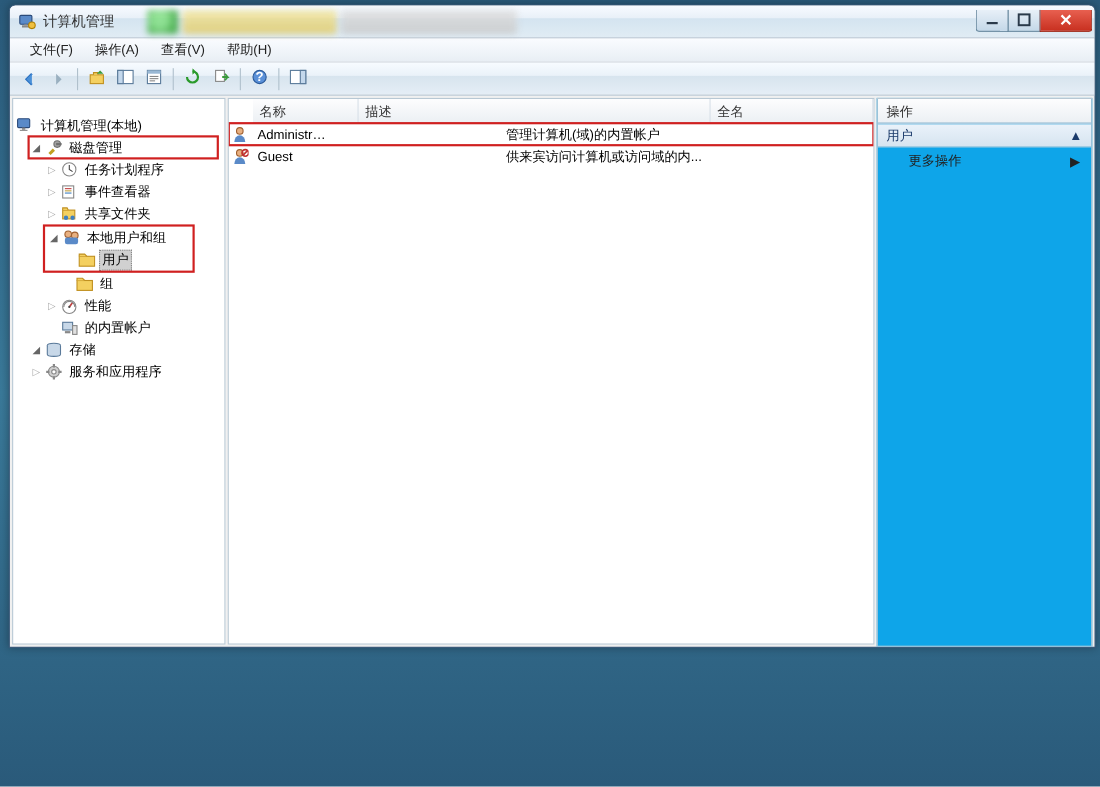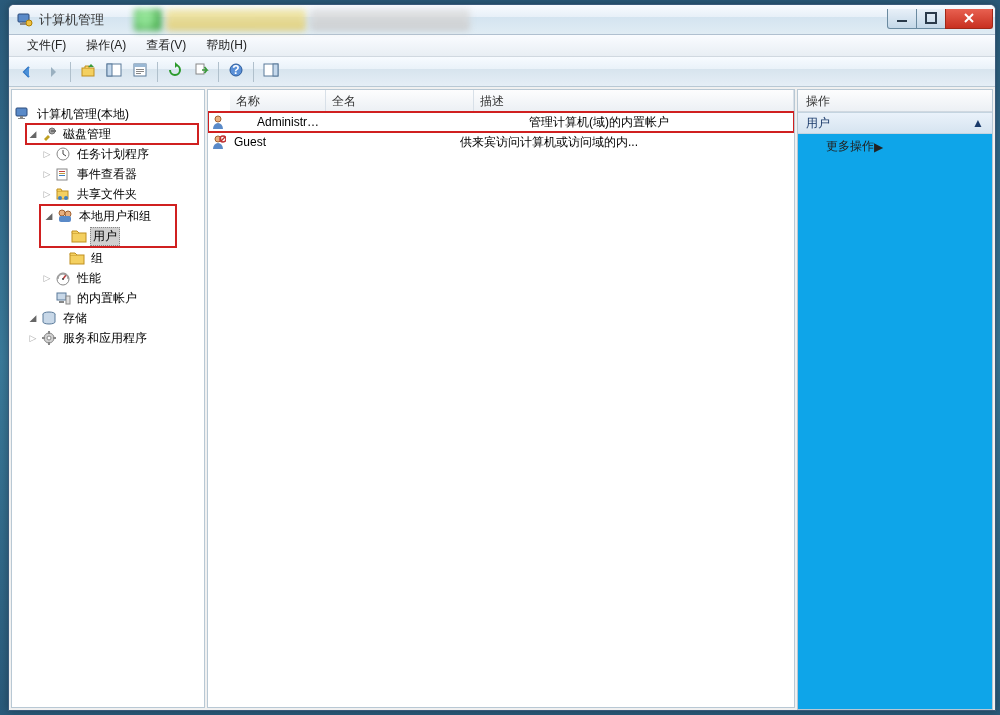--- a/index.html
+++ b/index.html
@@ -1,19 +1,19 @@
 <!DOCTYPE html>
 <html><head>
 <meta charset="utf-8">
 <style>
 * { box-sizing: border-box; margin: 0; padding: 0; font-family: "Microsoft YaHei", "Segoe UI", Tahoma, sans-serif; font-size: 12px; }
 html, body { width: 1000px; height: 715px; overflow: hidden; }
 body { background: linear-gradient(180deg, #2a5a7a 0%, #3a7a9a 50%, #2a5a7a 100%); padding: 4px 4px 4px 8px; }
 
-.window { width: 988px; height: 707px; background: #f0f0f0; border: 1px solid #3a5a7a; border-radius: 6px 6px 0 0; overflow: hidden; box-shadow: 0 0 8px rgba(0,0,0,.3); }
+.window { width: 988px; height: 585px; background: #f0f0f0; border: 1px solid #3a5a7a; border-radius: 6px 6px 0 0; overflow: hidden; box-shadow: 0 0 8px rgba(0,0,0,.3); }
 
 .titlebar { height: 30px; background: linear-gradient(180deg, #f8fbff 0%, #e8f0f8 40%, #d4e4f0 41%, #e0ecf4 100%); display: flex; align-items: center; padding: 0 0 0 8px; border-bottom: 1px solid #b0c0d0; }
 .titlebar .ticon { width: 16px; height: 16px; margin-right: 6px; }
 .titlebar .title { flex: 0 0 auto; font-size: 13px; color: #333; }
 .titlebar .taskbar-extra { flex: 1; display: flex; align-items: center; gap: 4px; margin-left: 30px; }
 .taskbar-extra .chip { height: 22px; border-radius: 3px; filter: blur(3px); opacity: .8; }
 .chip.c1 { width: 28px; background: radial-gradient(circle at 40% 40%, #7de07d 30%, #2aa02a 70%); }
 .chip.c2 { width: 140px; background: linear-gradient(180deg,#f4e8a0,#e0c860); }
 .chip.c3 { width: 160px; background: linear-gradient(180deg,#e0e0e0,#c8c8c8); }
 .winbtns { display: flex; height: 22px; margin-right: 2px; }
@@ -43,26 +43,26 @@
 .tlabel { padding: 1px 3px; }
 .tlabel.sel { background:#d0d0d0; border:1px dotted #888; padding:0 2px; }
 .hl-red { outline: 2px solid #d02020; outline-offset: -1px; }
 
 
 .colhdr { display:flex; height:22px; background:linear-gradient(180deg,#fdfdfe,#ecf0f4); border-bottom:1px solid #d0d8e0;margin-left:22px; }
 .col { padding:3px 6px; border-right:1px solid #d8e0e8; color:#333; }
 .lrow { display:flex; height:20px; align-items:center; padding-left:2px; }
 .lcell { padding:1px 6px; overflow:hidden; text-overflow:ellipsis; white-space:nowrap; }
 .lrow .uic { width:16px; height:16px; margin-right:2px; display:inline-flex; align-items:center; justify-content:center; flex:0 0 16px; }
-.lrow-hl { outline:2px solid #d02020; outline-offset:-1px;gap:23px; }
+.lrow-hl { outline:2px solid #d02020; outline-offset:-1px; }
 
 
 .ap-hdr { height:22px; background:linear-gradient(180deg,#fdfdfe,#ecf0f4); border-bottom:1px solid #d0d8e0; padding:3px 8px; color:#333; }
 .ap-section { height:22px; background:linear-gradient(180deg,#eaf2fa,#d6e4f0); border-top:1px solid #c4d4e0; border-bottom:1px solid #c4d4e0; display:flex; align-items:center; justify-content:space-between; padding:0 8px; color:#1a3a6a; }
-.ap-item { display:flex; align-items:center; justify-content:flex-start; padding:4px 10px 4px 28px; color:#222; }
+.ap-item { display:flex; align-items:center; justify-content:space-between; padding:4px 10px 4px 28px; color:#222; }
 
 
 .i-comp svg, .i-user svg, .i-folder svg, .i-tools svg, .i-clock svg, .i-event svg, .i-share svg, .i-group svg, .i-perf svg, .i-dev svg, .i-store svg, .i-disk svg, .i-svc svg, .i-help svg, .i-refresh svg, .i-export svg, .i-panes svg, .i-props svg, .i-sheet svg, .i-up svg { width:16px; height:16px; }
 .arrow { width:16px; height:16px; display:inline-flex; align-items:center; justify-content:center; }
 </style>
 </head>
 <body>
 
 <div class="window">
 
@@ -330,22 +330,22 @@
             </span>
           <span class="tlabel">服务和应用程序</span>
         </div>
 
       </div>
     </div>
 
     <div class="list-pane">
       <div class="colhdr">
         <div class="col" style="width:96px">名称</div>
+        <div class="col" style="flex:1">描述</div>
         <div class="col" style="width:148px">全名</div>
-        <div class="col" style="flex:1">描述</div>
       </div>
 
       <div class="lrow lrow-hl">
         <span class="uic">
             <svg viewBox="0 0 16 16">
               <circle cx="8" cy="5" r="3" fill="#e8b080" stroke="#a06030"></circle>
               <path d="M3 15 A5 6 0 0 1 13 15 Z" fill="#5a8ac8"></path>
             </svg>
           </span>
         <div class="lcell" style="width:78px">Administrat...</div>

